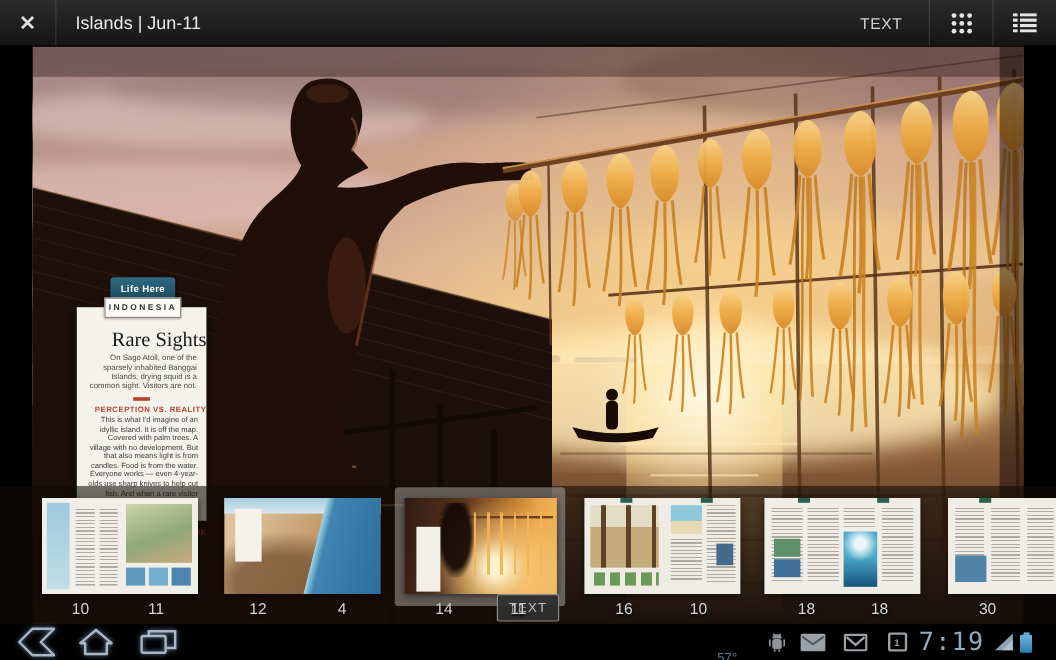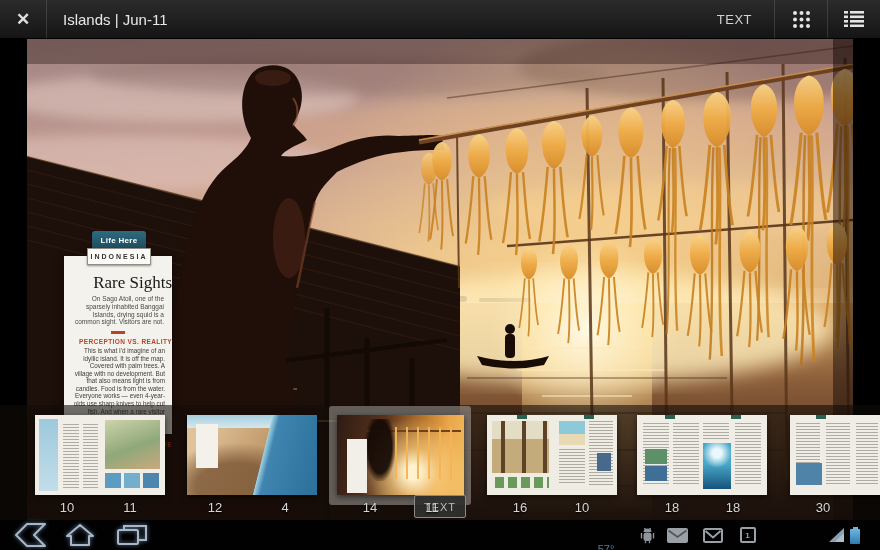--- a/index.html
+++ b/index.html
@@ -431,20 +431,21 @@
     </div>
     <div class="sb-item sb-gmail">
       <svg width="20" height="15" viewBox="0 0 20 15">
         <rect x="1" y="1" width="18" height="13" rx="1.5" fill="none" stroke="#9aa0a6" stroke-width="2"></rect>
         <path d="M2.5 3 L10 9.5 L17.5 3" fill="none" stroke="#9aa0a6" stroke-width="2"></path>
       </svg>
     </div>
     <div class="sb-item sb-cal">
       <div class="cal-box">1</div>
     </div>
+    <div class="sb-item sb-time">7:19</div>
     <div class="sb-item sb-signal">
       <svg width="16" height="14" viewBox="0 0 16 14">
         <path d="M15 0 V14 H0 Z" fill="#8ba0b2"></path>
         <path d="M15 5 V14 H6 Z" fill="#aebecb"></path>
       </svg>
     </div>
     <div class="sb-item sb-batt">
       <div class="batt-nub"></div>
       <div class="batt-body"></div>
     </div>

